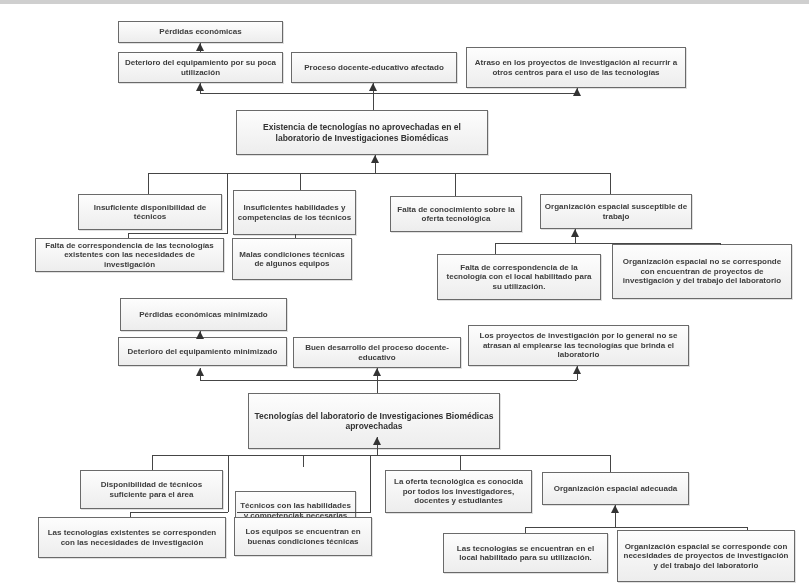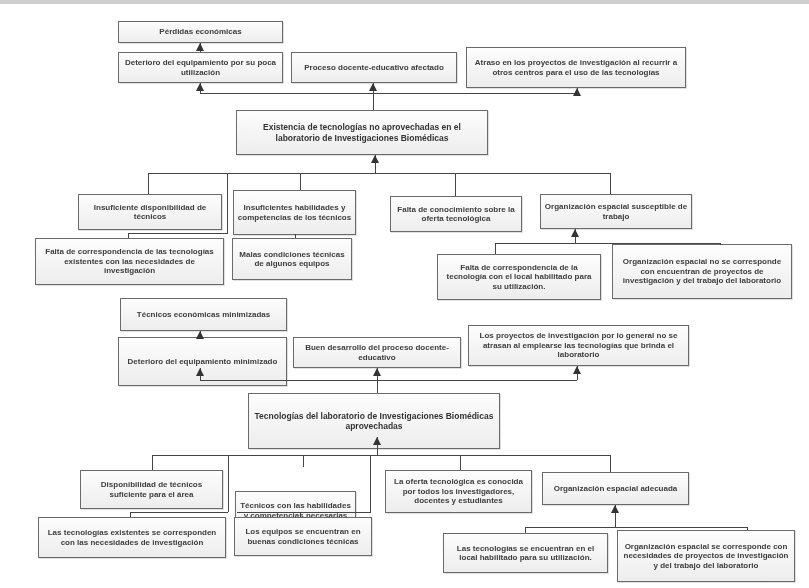--- a/index.html
+++ b/index.html
@@ -27,21 +27,21 @@
 
     <div class="box" style="left:118px;top:21px;width:165px;height:22px">Pérdidas económicas</div>
     <div class="box" style="left:118px;top:52px;width:165px;height:31px">Deterioro del equipamiento por su poca utilización</div>
     <div class="box" style="left:291px;top:52px;width:166px;height:31px">Proceso docente-educativo afectado</div>
     <div class="box" style="left:466px;top:47px;width:220px;height:41px">Atraso en los proyectos de investigación al recurrir a otros centros para el uso de las tecnologías</div>
     <div class="box central" style="left:236px;top:110px;width:252px;height:45px">Existencia de tecnologías no aprovechadas en el laboratorio de Investigaciones Biomédicas</div>
     <div class="box" style="left:78px;top:194px;width:144px;height:36px">Insuficiente disponibilidad de técnicos</div>
     <div class="box" style="left:233px;top:190px;width:123px;height:45px">Insuficientes habilidades y competencias de los técnicos</div>
     <div class="box" style="left:390px;top:196px;width:132px;height:36px">Falta de conocimiento sobre la oferta tecnológica</div>
     <div class="box" style="left:540px;top:194px;width:152px;height:35px">Organización espacial susceptible de trabajo</div>
-    <div class="box" style="left:35px;top:238px;width:189px;height:47px">Falta de correspondencia de las tecnologías existentes con las necesidades de investigación</div>
+    <div class="box" style="left:35px;top:238px;width:189px;height:34px">Falta de correspondencia de las tecnologías existentes con las necesidades de investigación</div>
     <div class="box" style="left:232px;top:238px;width:120px;height:42px">Malas condiciones técnicas de algunos equipos</div>
     <div class="box" style="left:437px;top:254px;width:164px;height:46px">Falta de correspondencia de la tecnología con el local habilitado para su utilización.</div>
     <div class="box" style="left:612px;top:244px;width:180px;height:55px">Organización espacial no se corresponde con encuentran de proyectos de investigación y del trabajo del laboratorio</div>
 
     <div class="vl" style="left:200px;top:43px;height:9px"></div>
     <div class="arr" style="left:196px;top:43px"></div>
 
     <div class="hl" style="left:200px;top:93px;width:377px"></div>
     <div class="vl" style="left:200px;top:83px;height:10px"></div>
     <div class="arr" style="left:196px;top:83px"></div>
@@ -65,22 +65,22 @@
 
     <div class="vl" style="left:495px;top:243px;height:11px"></div>
     <div class="vl" style="left:720px;top:243px;height:2px"></div>
     <div class="hl" style="left:495px;top:243px;width:226px"></div>
     <div class="vl" style="left:575px;top:229px;height:14px"></div>
     <div class="arr" style="left:571px;top:229px"></div>
   </div>
 
   <div>
 
-    <div class="box" style="left:120px;top:298px;width:167px;height:33px">Técnicos económicas minimizadas</div>
-    <div class="box" style="left:118px;top:337px;width:169px;height:49px">Deterioro del equipamiento minimizado</div>
+    <div class="box" style="left:120px;top:298px;width:167px;height:33px">Pérdidas económicas minimizado</div>
+    <div class="box" style="left:118px;top:337px;width:169px;height:29px">Deterioro del equipamiento minimizado</div>
     <div class="box" style="left:293px;top:337px;width:168px;height:31px">Buen desarrollo del proceso docente-educativo</div>
     <div class="box" style="left:468px;top:325px;width:221px;height:41px">Los proyectos de investigación por lo general no se atrasan al emplearse las tecnologías que brinda el laboratorio</div>
     <div class="box central" style="left:248px;top:393px;width:252px;height:56px">Tecnologías del laboratorio de Investigaciones Biomédicas aprovechadas</div>
     <div class="box" style="left:80px;top:470px;width:143px;height:39px">Disponibilidad de técnicos suficiente para el área</div>
     <div class="box" style="left:235px;top:491px;width:121px;height:39px">Técnicos con las habilidades y competencias necesarias</div>
     <div class="box" style="left:385px;top:470px;width:147px;height:43px">La oferta tecnológica es conocida por todos los investigadores, docentes y estudiantes</div>
     <div class="box" style="left:542px;top:472px;width:147px;height:33px">Organización espacial adecuada</div>
     <div class="box" style="left:38px;top:517px;width:188px;height:41px">Las tecnologías existentes se corresponden con las necesidades de investigación</div>
     <div class="box" style="left:234px;top:517px;width:138px;height:39px">Los equipos se encuentran en buenas condiciones técnicas</div>
     <div class="box" style="left:443px;top:533px;width:165px;height:40px">Las tecnologías se encuentran en el local habilitado para su utilización.</div>

